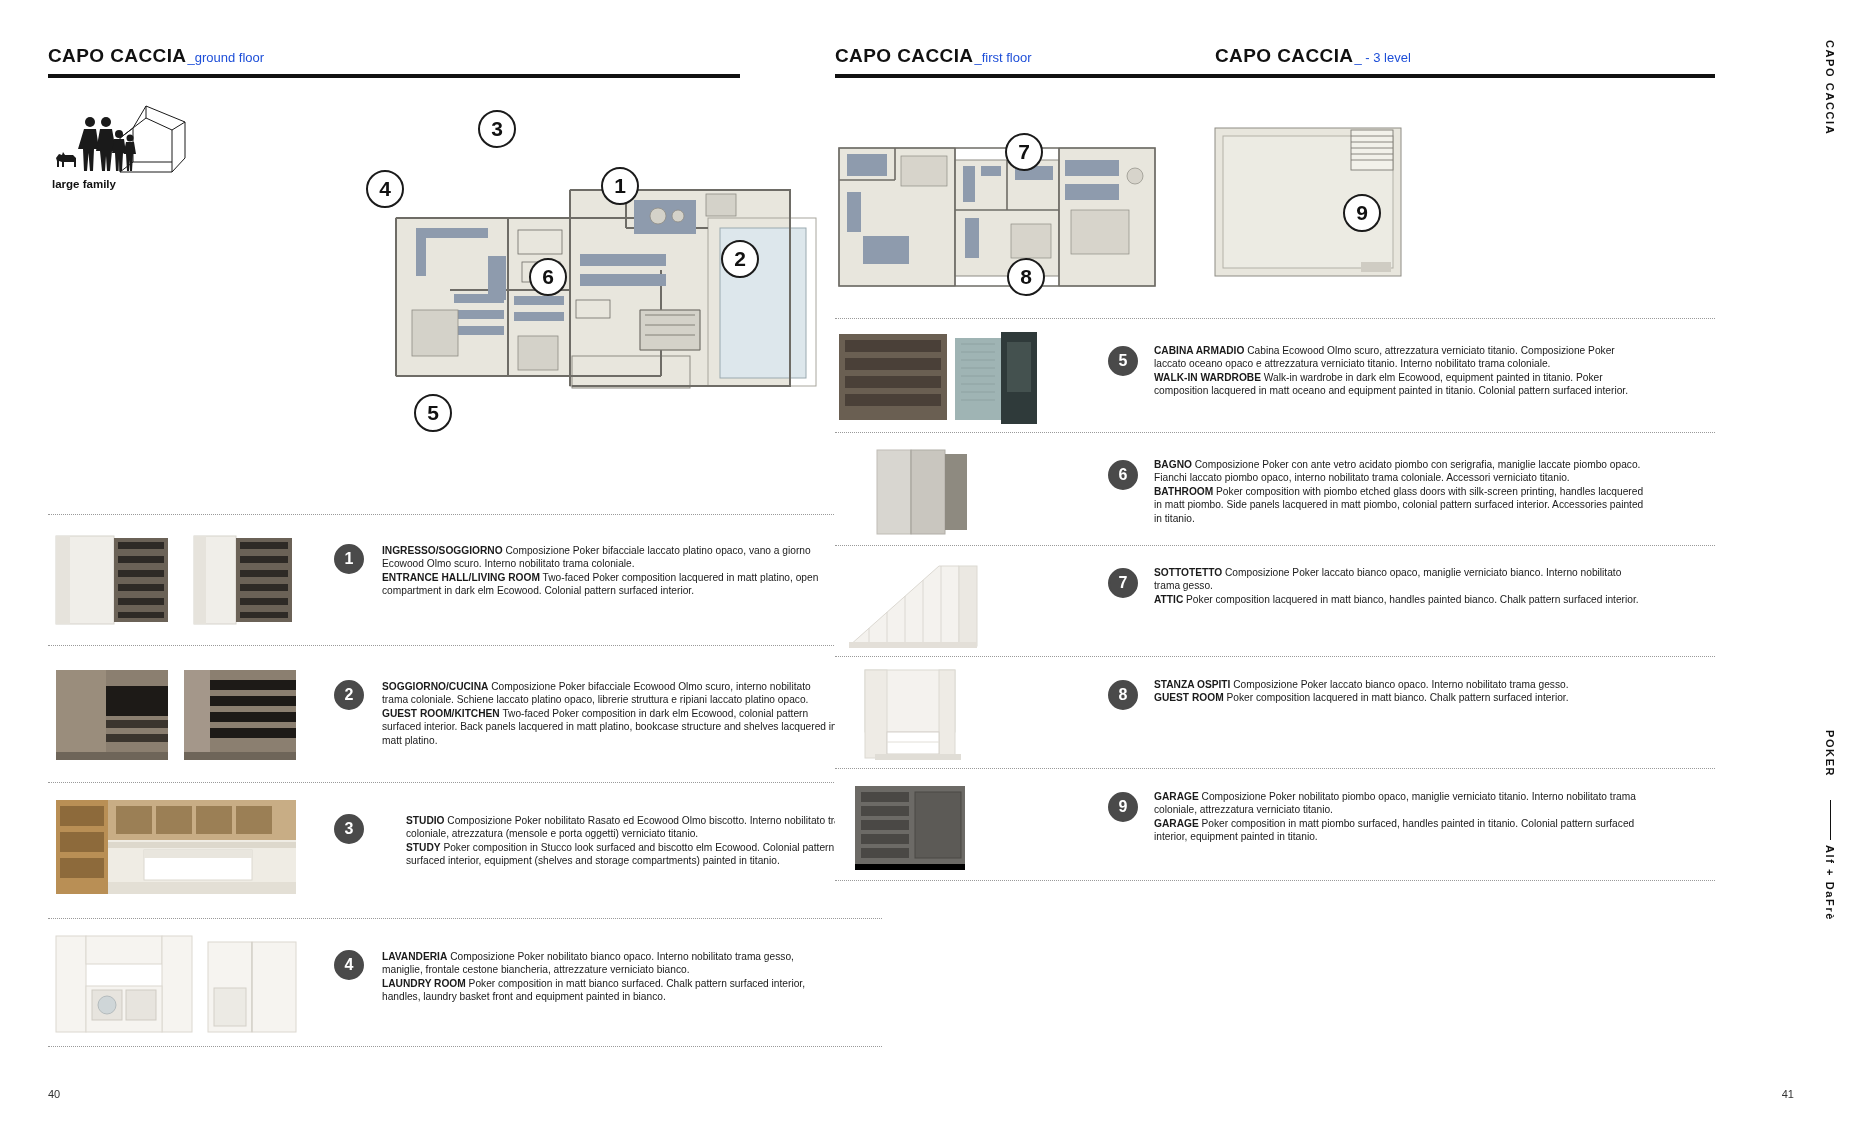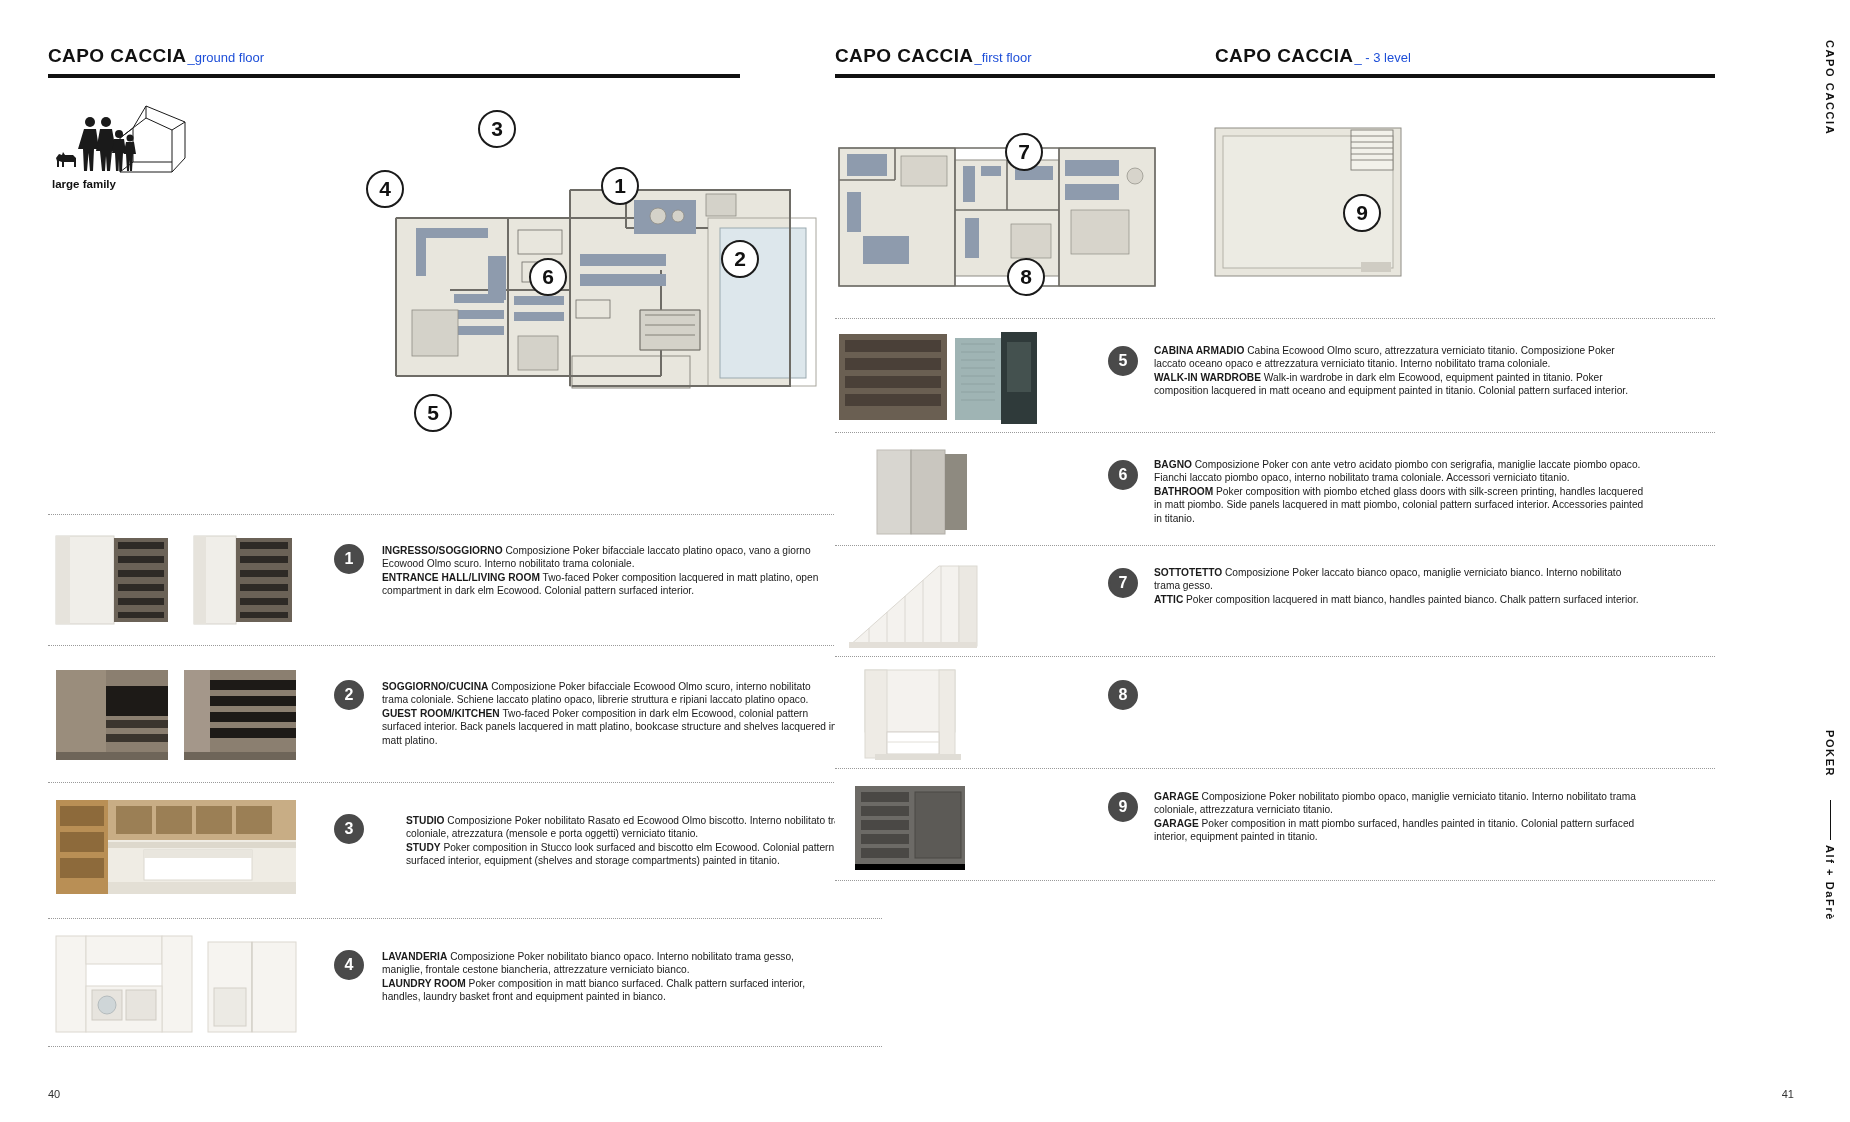--- a/index.html
+++ b/index.html
@@ -543,20 +543,26 @@
         <rect width="215" height="100" fill="#fff"></rect>
         <rect x="30" y="4" width="90" height="62" fill="#f4f2ee" stroke="#dcd9d2"></rect>
         <rect x="30" y="4" width="22" height="88" fill="#eeebe5" stroke="#dcd9d2"></rect>
         <rect x="104" y="4" width="16" height="88" fill="#eeebe5" stroke="#dcd9d2"></rect>
         <rect x="52" y="66" width="52" height="22" fill="#ffffff" stroke="#d6d2cb"></rect>
         <line x1="52" y1="76" x2="104" y2="76" stroke="#e2dfd8"></line>
         <rect x="40" y="88" width="86" height="6" fill="#e0ddd6"></rect>
       </svg>
     </div>
     <div class="num-badge small dark" style="position:relative; left:58px; top:14px; flex:0 0 30px;">8</div>
+    <div class="desc" style="margin-left:74px; width:490px; padding-top:12px;">
+      <span style="font-weight:bold;">STANZA OSPITI</span>
+      <span>Composizione Poker laccato bianco opaco. Interno nobilitato trama gesso.</span><br>
+      <span style="font-weight:bold;">GUEST ROOM</span>
+      <span>Poker composition lacquered in matt bianco. Chalk pattern surfaced interior.</span>
+    </div>
   </div>
 
   <div class="item-row" style="left:-90px; top:778px; width:880px;">
     <div class="thumb" style="width:215px; height:100px;">
       <svg width="215" height="100" viewBox="0 0 215 100">
         <rect width="215" height="100" fill="#fff"></rect>
         <rect x="20" y="8" width="110" height="84" fill="#6c6a66"></rect>
         <g fill="#4a4845">
           <rect x="26" y="14" width="48" height="10"></rect>
           <rect x="26" y="28" width="48" height="10"></rect>

